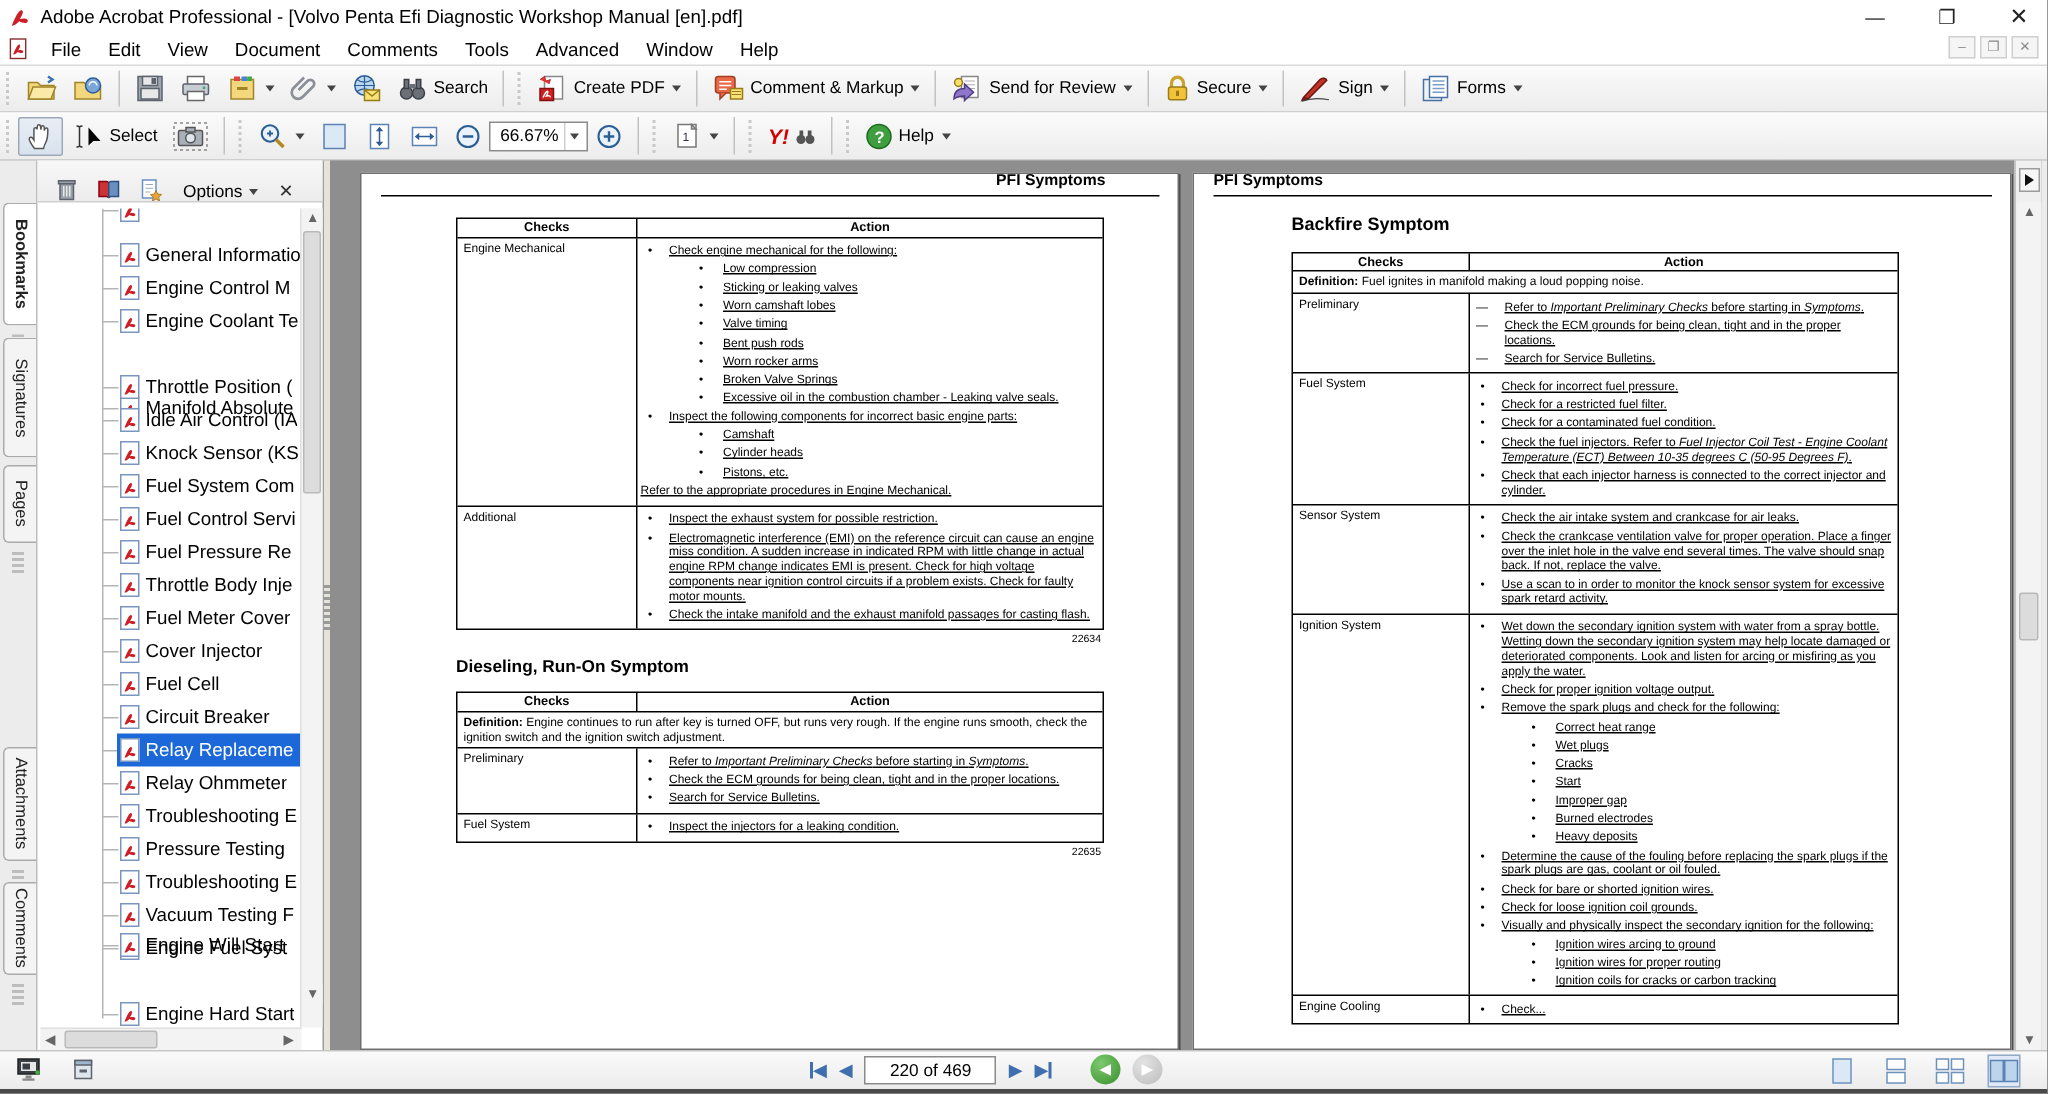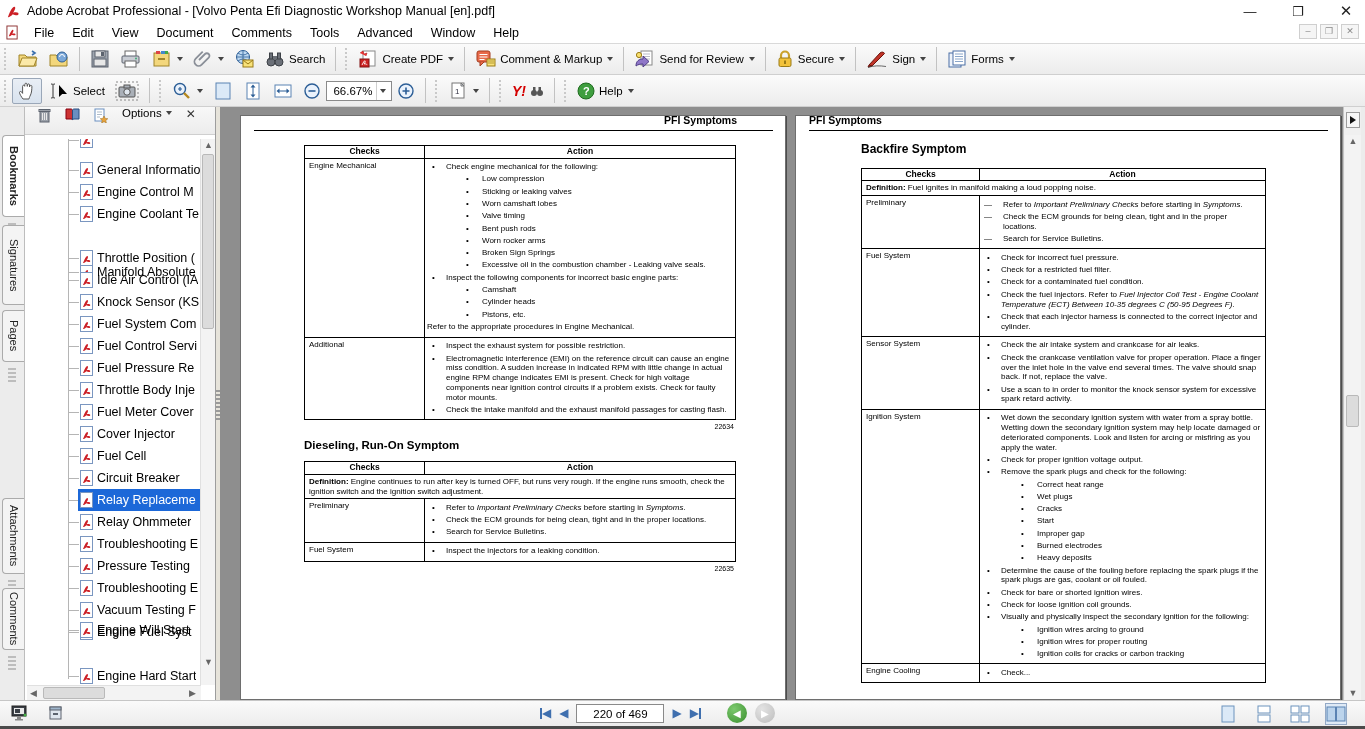--- a/index.html
+++ b/index.html
@@ -47,21 +47,21 @@
   .vtab{position:absolute;left:2px;width:22px;background:#f4f4f4;border:1px solid #ababab;border-right:none;
         border-radius:4px 0 0 4px;display:flex;align-items:center;justify-content:center;
         font-size:11px;color:#222;cursor:default;}
   .vtab span{writing-mode:vertical-rl;}
   .vtab.active{background:#fff;font-weight:bold;}
   .tabgrip{position:absolute;left:8px;width:8px;height:14px;
            background:repeating-linear-gradient(to bottom,#bdbdbd 0 2px,transparent 2px 4px);}
   
   #bmpanel{position:absolute;left:25px;top:0;width:191px;height:593px;background:#fff;border-right:1px solid #9d9d9d;}
   #bmheader{position:absolute;left:0;top:0;width:100%;height:28px;background:linear-gradient(#f8f8f8,#ececec);
-            border-bottom:1px solid #cfcfcf;display:flex;align-items:flex-start;font-size:11.5px;}
+            border-bottom:1px solid #cfcfcf;display:flex;align-items:flex-end;font-size:11.5px;}
   #bmheader .hicon{margin-left:12px;cursor:default;}
   #bmheader .opts{display:flex;align-items:center;gap:3px;margin-left:14px;cursor:default;}
   #bmheader .closex{margin-left:14px;font-size:12px;color:#333;cursor:default;}
   #bm-list{position:absolute;left:0;top:32px;width:176px;height:546px;overflow:hidden;text-align:right;}
   #bm-tree-line{position:absolute;left:43px;top:0;width:1px;height:540px;background:#b5b5b5;}
   .bm-item{position:absolute;left:0;width:176px;height:22px;font-size:12.5px;cursor:default;}
   .bm-item::before{content:"";position:absolute;left:43px;top:11px;width:11px;border-top:1px solid #b5b5b5;}
   .bm-hl{position:absolute;left:53px;top:0;display:flex;align-items:center;gap:4px;height:22px;
          width:123px;overflow:hidden;padding-left:2px;}
   .bm-item.selected .bm-hl{background:#1c68d8;color:#fff;}
@@ -95,21 +95,21 @@
   .trow:first-child{border-top:none;}
   .tcell{padding:1px 4px 2px 4px;}
   .c1{flex:0 0 120px;border-right:1px solid #000;}
   .tbl-r .c1{flex-basis:118px;}
   .c2{flex:1;}
   .hcell{font-weight:bold;font-size:8.5px;text-align:center;padding:1px 0;}
   .defcell{flex:1;padding:2px 4px;}
   .defb{font-weight:bold;}
   .checkcell{padding-top:2px;}
   .actioncell{padding:1px 2px 2px 0;}
-  .ai{position:relative;padding-left:21px;margin:2.5px 0;}
+  .ai{position:relative;padding-left:21px;margin:2.5px 0;text-decoration:underline;}
   .ai.b::before{content:"\2022";position:absolute;left:7px;}
   .ai.s{padding-left:57px;}
   .ai.s::before{content:"\2022";position:absolute;left:41px;}
   .ai.d{padding-left:23px;}
   .ai.d::before{content:"\2014";position:absolute;left:4px;}
   .ai.p{padding-left:2px;margin-top:3px;}
   .fig{font-size:7px;text-align:right;margin:2px 2px 4px 0;}
   .pg-h2{font-weight:bold;font-size:11.5px;margin:9px 0 2px 0;}
   .pg-h2.backfire{font-size:12px;margin:14px 0 0 0;}
   em{font-style:italic;}
@@ -745,21 +745,21 @@
                 <div class="trow">
                   <div class="tcell c1 checkcell">Engine Mechanical</div>
                   <div class="tcell c2 actioncell">
                     <div class="ai b">Check engine mechanical for the following:</div>
                     <div class="ai s">Low compression</div>
                     <div class="ai s">Sticking or leaking valves</div>
                     <div class="ai s">Worn camshaft lobes</div>
                     <div class="ai s">Valve timing</div>
                     <div class="ai s">Bent push rods</div>
                     <div class="ai s">Worn rocker arms</div>
-                    <div class="ai s">Broken Sign Springs</div>
+                    <div class="ai s">Broken Valve Springs</div>
                     <div class="ai s">Excessive oil in the combustion chamber - Leaking valve seals.</div>
                     <div class="ai b">Inspect the following components for incorrect basic engine parts:</div>
                     <div class="ai s">Camshaft</div>
                     <div class="ai s">Cylinder heads</div>
                     <div class="ai s">Pistons, etc.</div>
                     <div class="ai p">Refer to the appropriate procedures in Engine Mechanical.</div>
                   </div>
                 </div>
                 <div class="trow">
                   <div class="tcell c1 checkcell">Additional</div>

